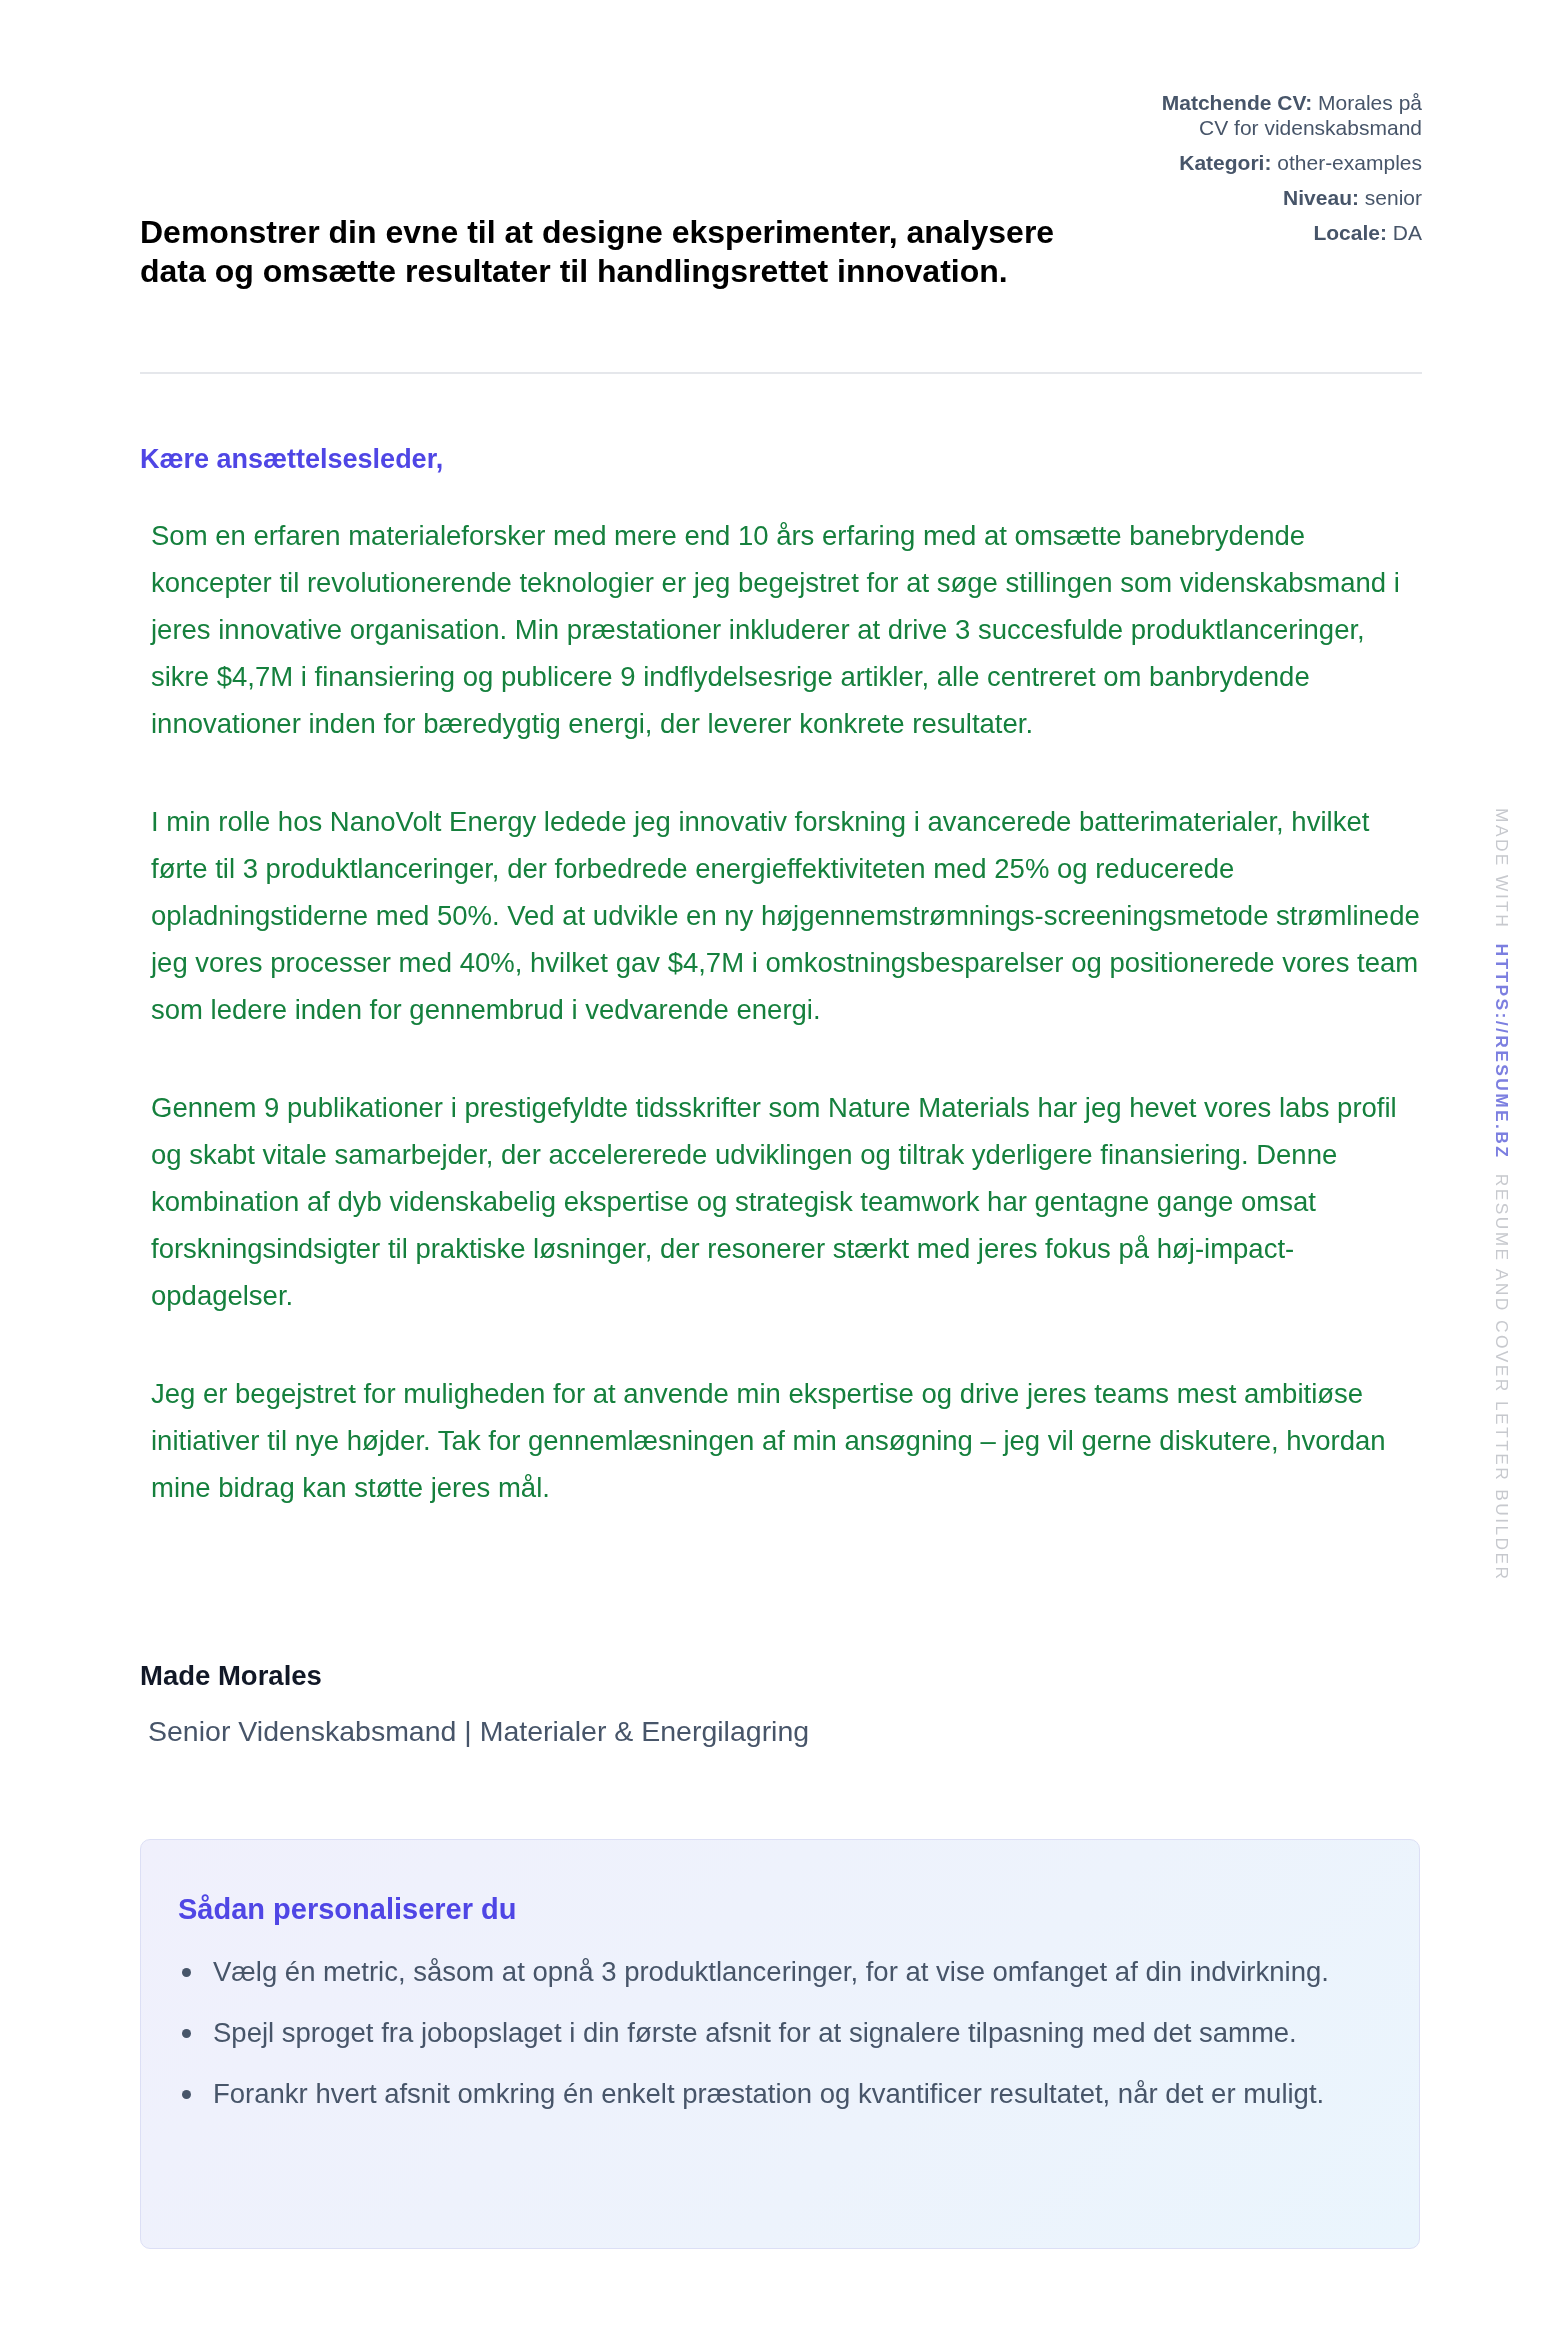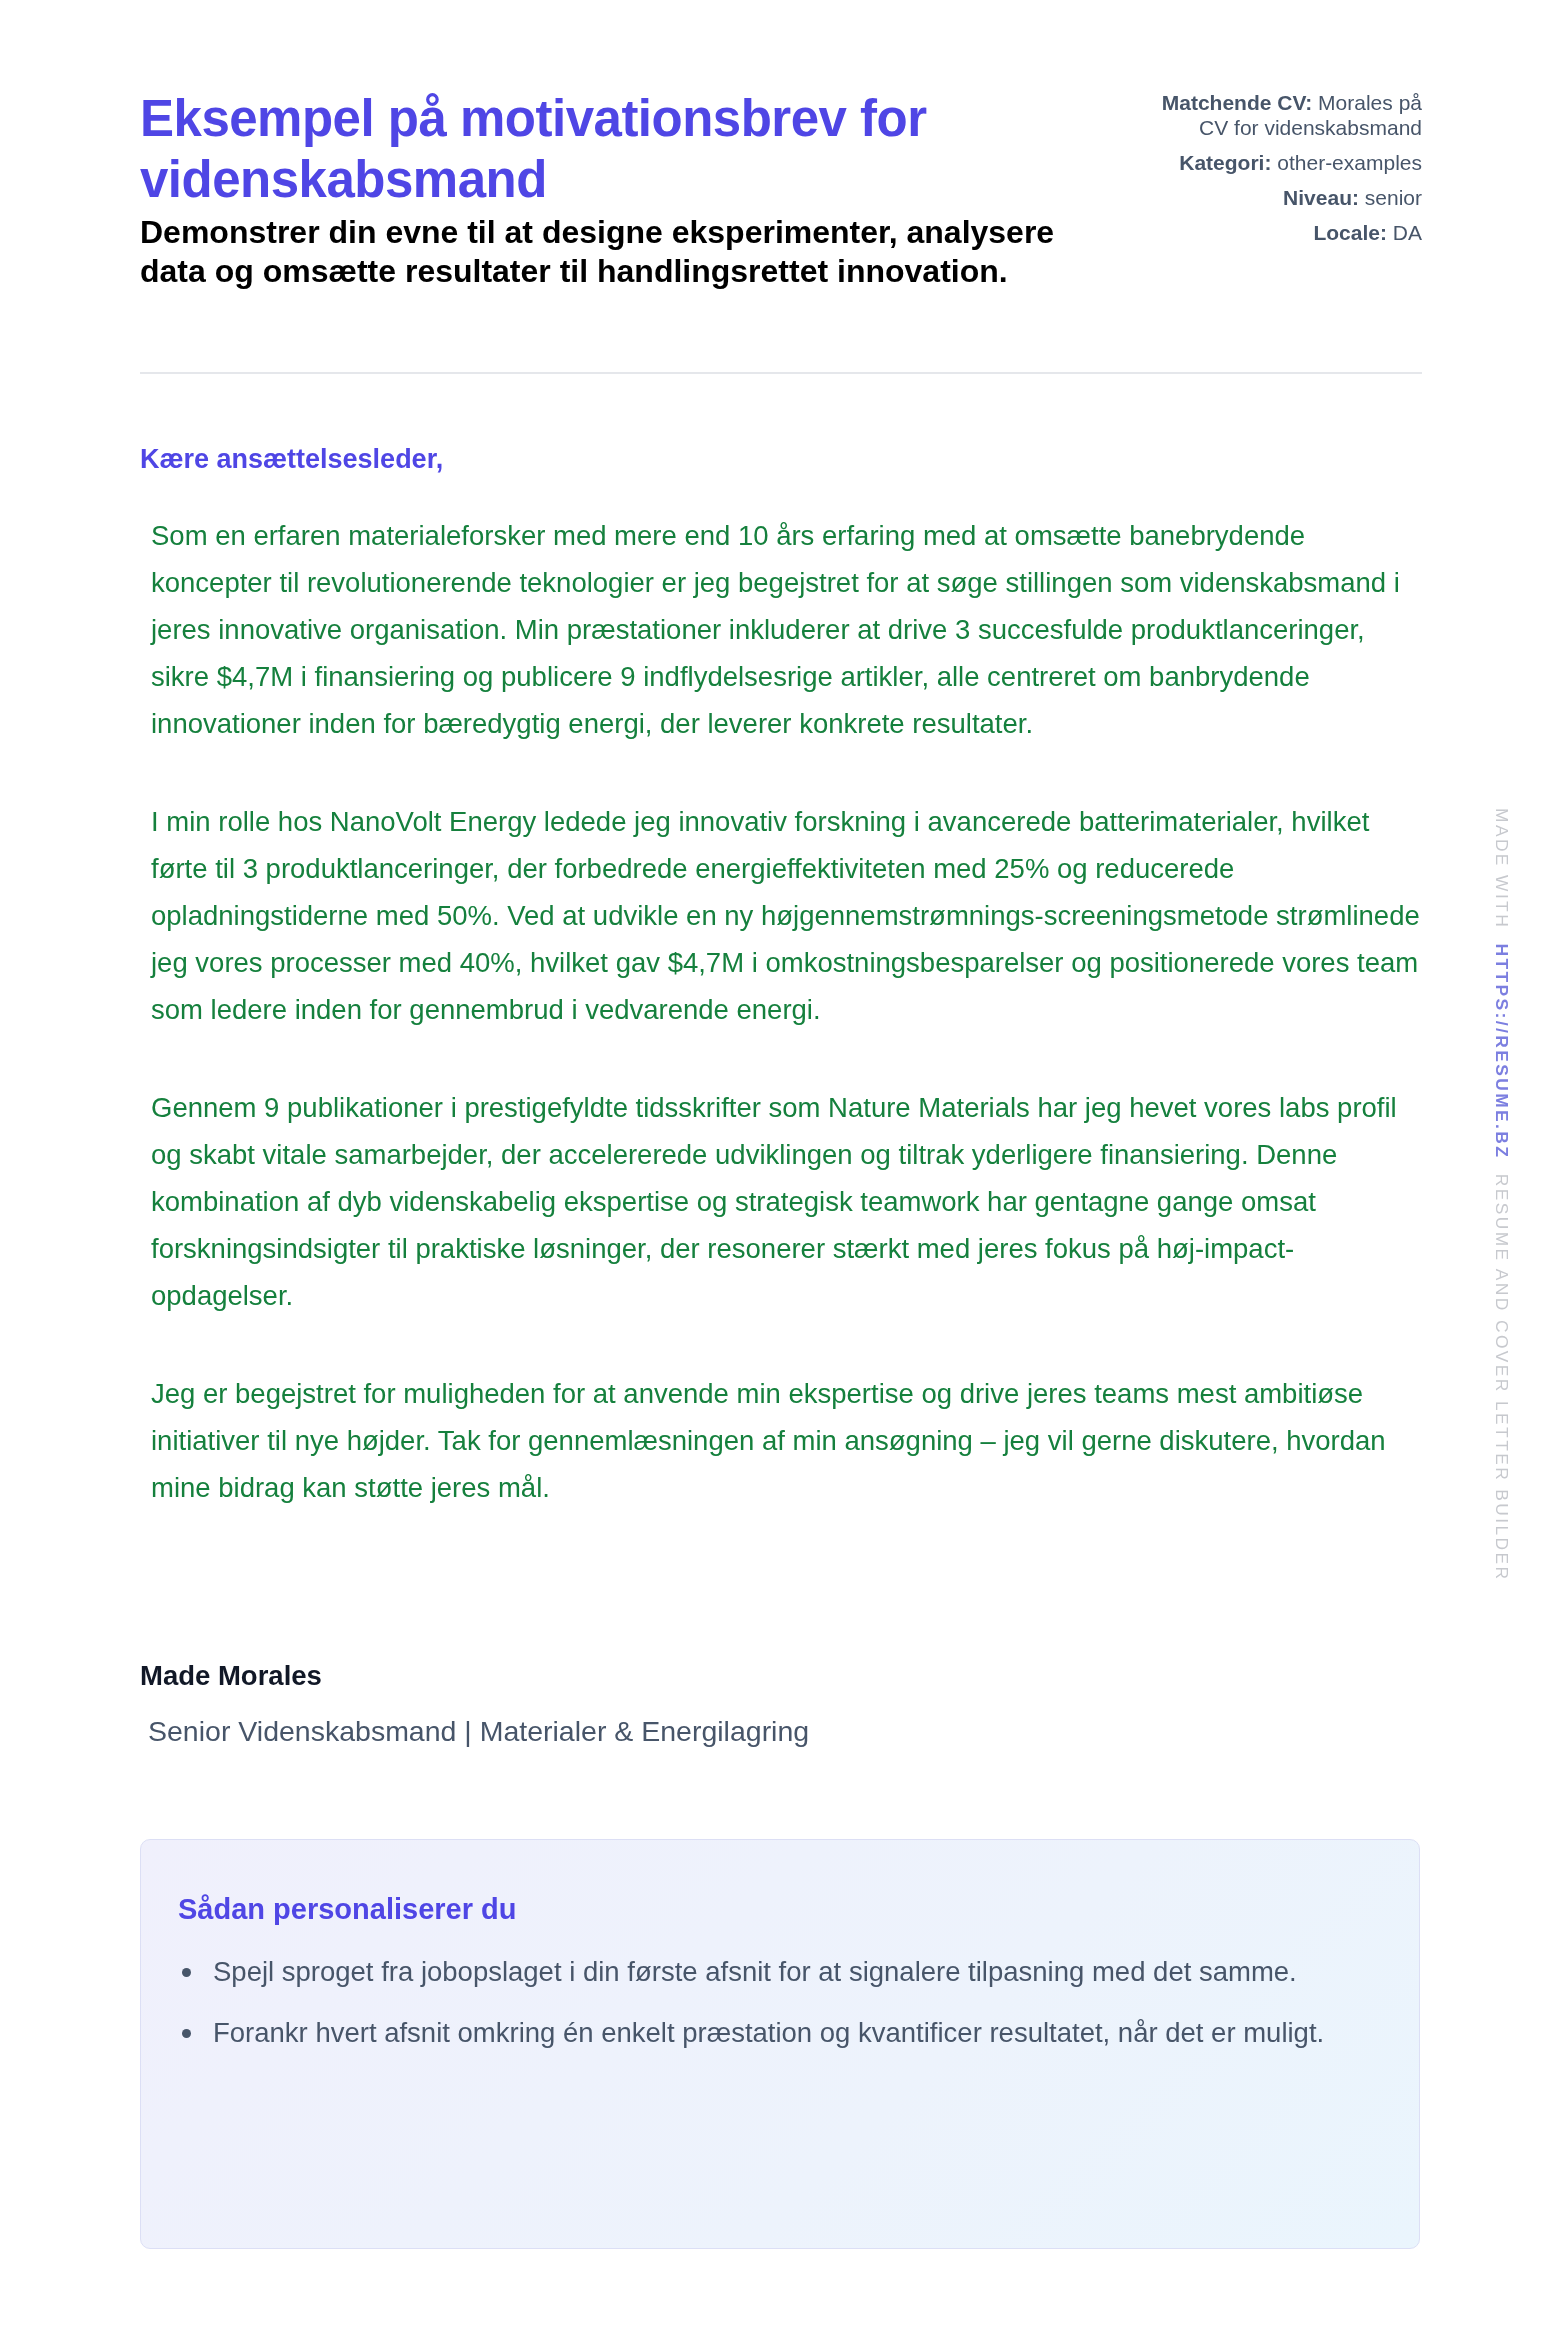--- a/index.html
+++ b/index.html
@@ -83,21 +83,20 @@
     color: #c7c9ce; text-transform: uppercase;
   }
   .watermark-link { color: #7c7fe0; font-weight: 700; }
 </style>
 </head>
 <body>
 
 <div class="page">
 
   <header class="header">
-    <h1 class="title">Eksempel på motivationsbrev for videnskabsmand</h1>
     <h2 class="subtitle">Demonstrer din evne til at designe eksperimenter, analysere data og omsætte resultater til handlingsrettet innovation.</h2>
 
     <div class="meta">
       <div class="meta-item">
         <span class="meta-key">Matchende CV:</span>
         <span>Morales på CV for videnskabsmand</span>
       </div>
       <div class="meta-item">
         <span class="meta-key">Kategori:</span>
         <span>other-examples</span>
@@ -125,20 +124,24 @@
   </div>
 
   <p class="sig-name">Made Morales</p>
   <p class="sig-title">Senior Videnskabsmand | Materialer &amp; Energilagring</p>
 
   <section class="tips">
     <h3 class="tips-heading">Sådan personaliserer du</h3>
     <ul class="tips-list">
       <li>
         <span class="bullet"></span>
+        <span>Vælg én metric, såsom at opnå 3 produktlanceringer, for at vise omfanget af din indvirkning.</span>
+      </li>
+      <li>
+        <span class="bullet"></span>
         <span>Spejl sproget fra jobopslaget i din første afsnit for at signalere tilpasning med det samme.</span>
       </li>
       <li>
         <span class="bullet"></span>
         <span>Forankr hvert afsnit omkring én enkelt præstation og kvantificer resultatet, når det er muligt.</span>
       </li>
     </ul>
   </section>
 </div>
 

